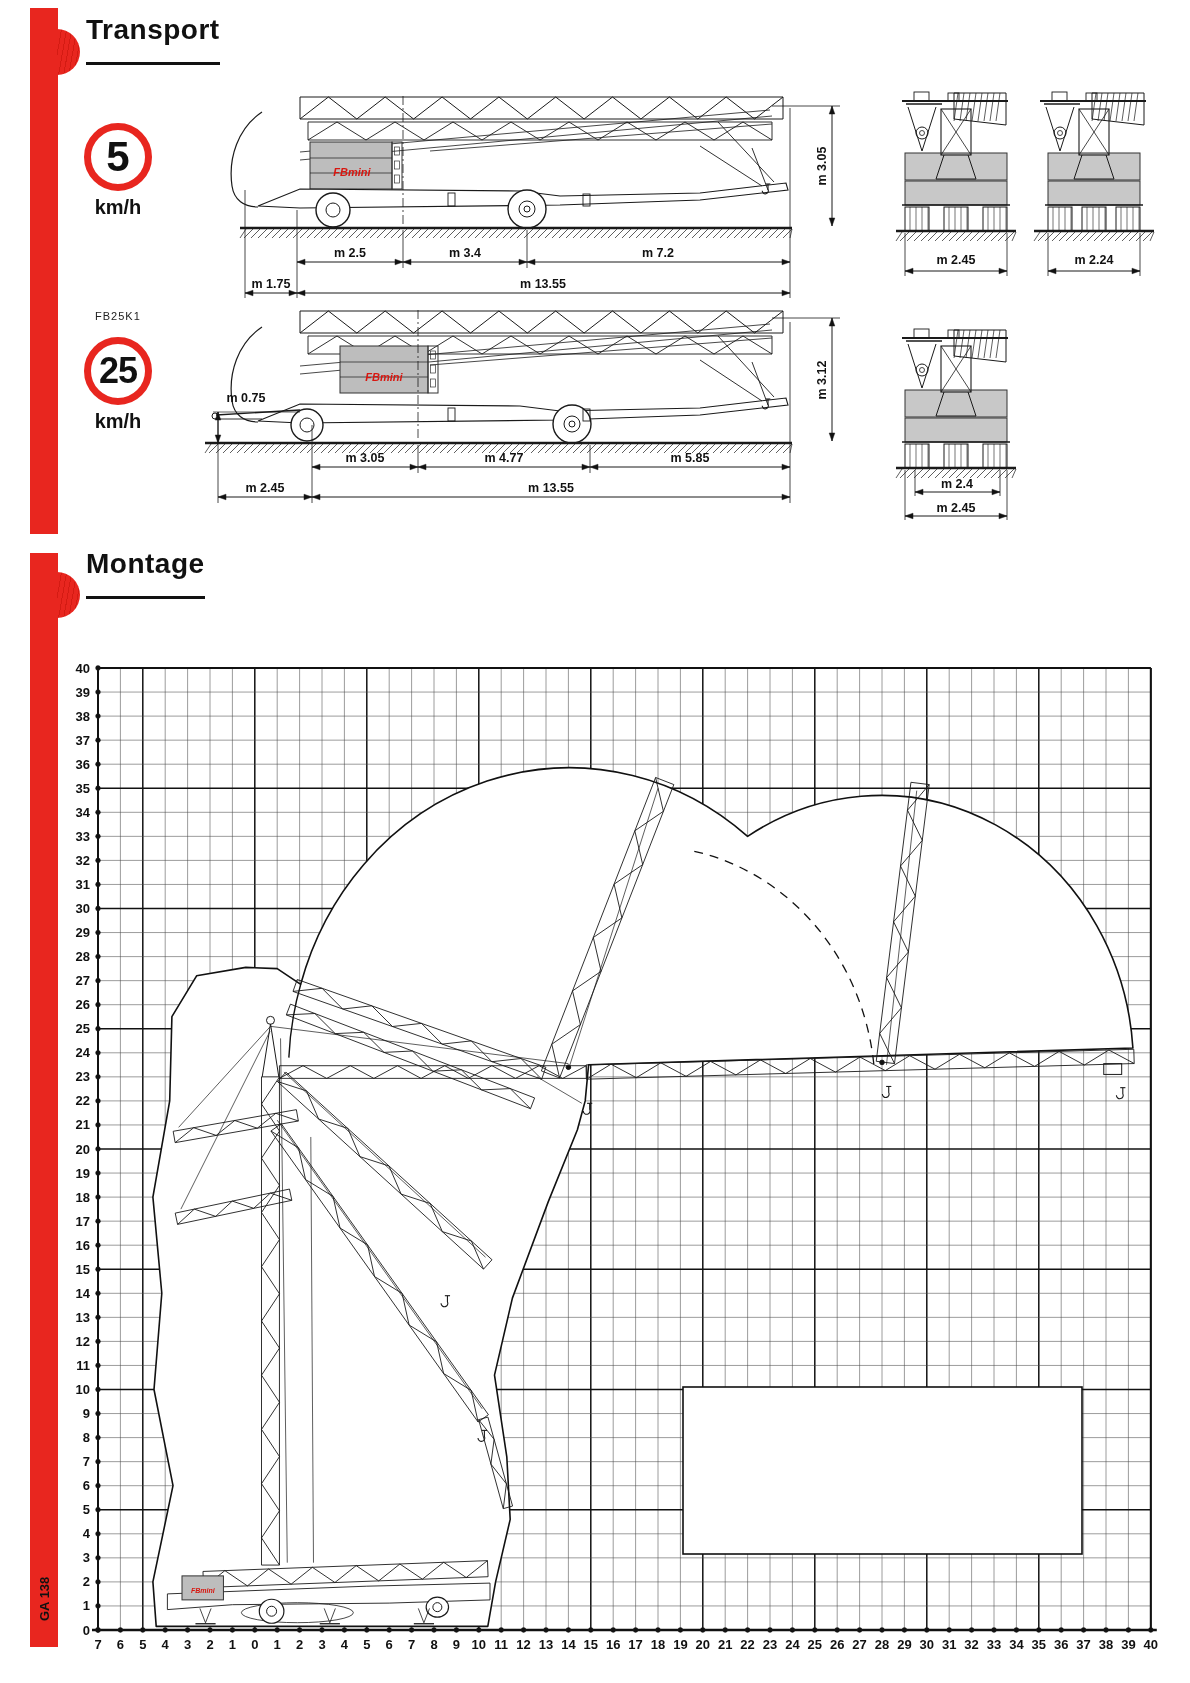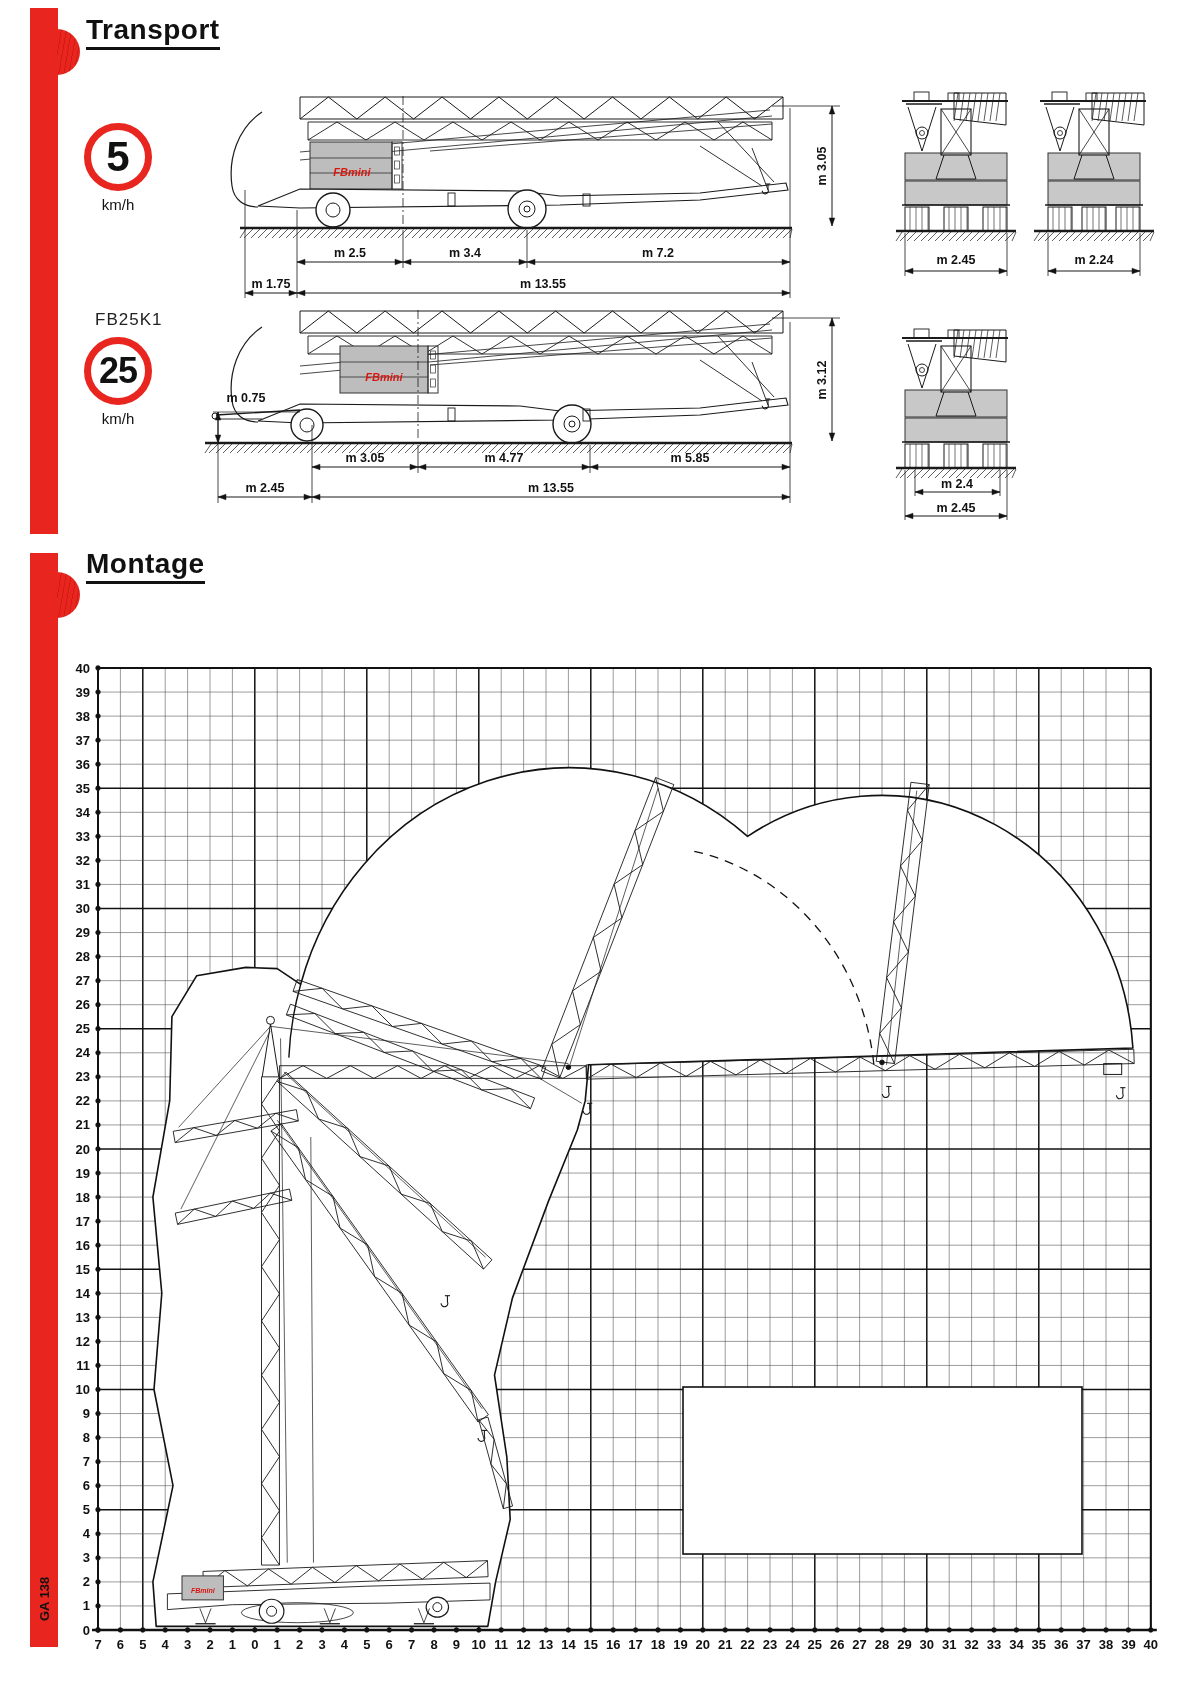--- a/index.html
+++ b/index.html
@@ -3,26 +3,26 @@
 <meta charset="utf-8">
 <style>
   html,body{margin:0;padding:0;background:#fff;}
   #page{position:relative;width:1190px;height:1683px;background:#fff;overflow:hidden;
         font-family:"Liberation Sans",sans-serif;color:#111;}
   .redbar{position:absolute;left:30px;width:28px;background:#e8261f;}
   .bump{position:absolute;left:57px;width:23px;height:46px;background:#e8261f;
         border-radius:0 23px 23px 0;
         background:repeating-linear-gradient(100deg,#e8261f 0 4px,#d41b13 4px 5px);}
   .heading{position:absolute;font-size:28px;font-weight:700;color:#111;
-           border-bottom:3px solid #111;padding-bottom:1px;letter-spacing:0.5px;}
+           border-bottom:3px solid #111;padding-bottom:16px;letter-spacing:0.5px;}
   .sign{position:absolute;width:68px;height:68px;box-sizing:border-box;border:7px solid #e8261f;
         border-radius:50%;background:#fff;display:flex;align-items:center;justify-content:center;
         font-weight:700;color:#111;}
-  .kmh{position:absolute;width:68px;text-align:center;font-size:15px;font-weight:400;color:#111;}
-  .model{position:absolute;font-size:17px;font-weight:400;letter-spacing:1px;color:#222;}
+  .kmh{position:absolute;width:68px;text-align:center;font-size:20px;font-weight:700;color:#111;}
+  .model{position:absolute;font-size:11px;font-weight:400;letter-spacing:1px;color:#222;}
   #ga{position:absolute;left:30px;top:1550px;width:28px;height:97px;display:flex;
       align-items:center;justify-content:center;writing-mode:vertical-rl;transform:rotate(180deg);
       font-size:13px;font-weight:700;color:#111;}
   svg{position:absolute;left:0;}
   text.dim{font-family:"Liberation Sans",sans-serif;font-size:12.5px;font-weight:700;fill:#111;}
   text.logo{font-family:"Liberation Sans",sans-serif;font-style:italic;font-weight:700;fill:#d81710;}
   text.tick{font-family:"Liberation Sans",sans-serif;font-size:13px;font-weight:700;fill:#111;}
 </style>
 </head>
 <body>

